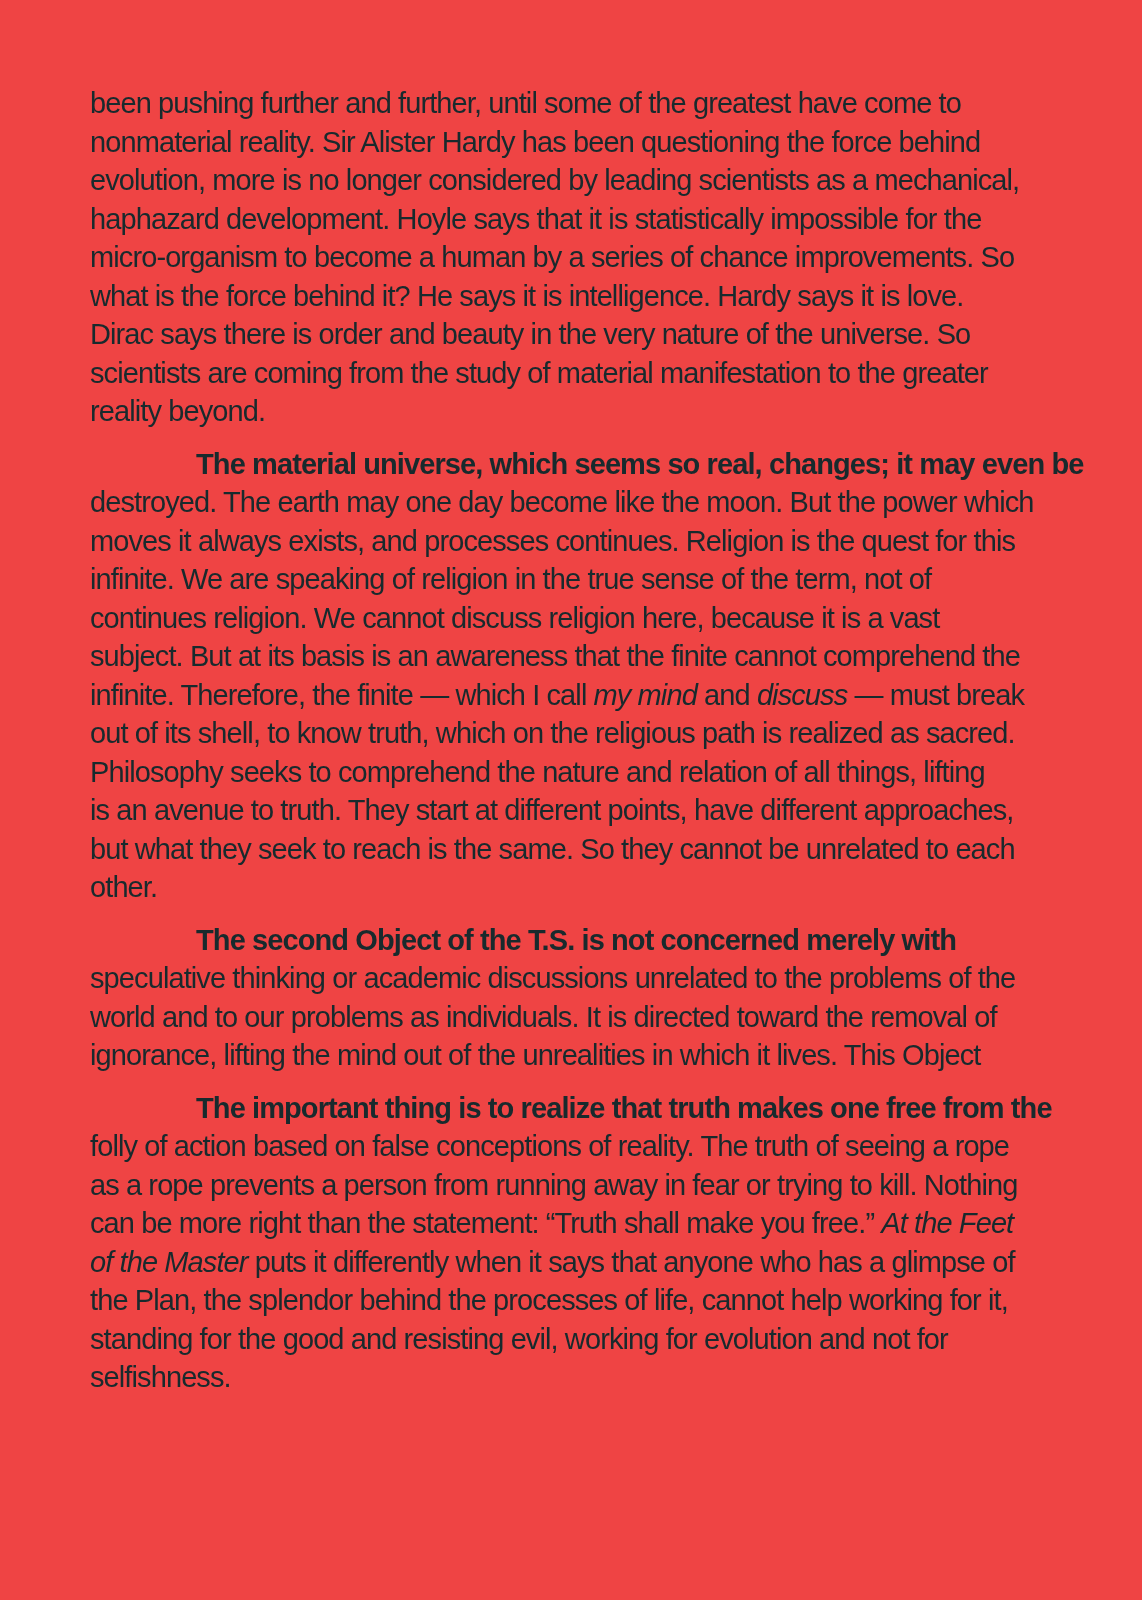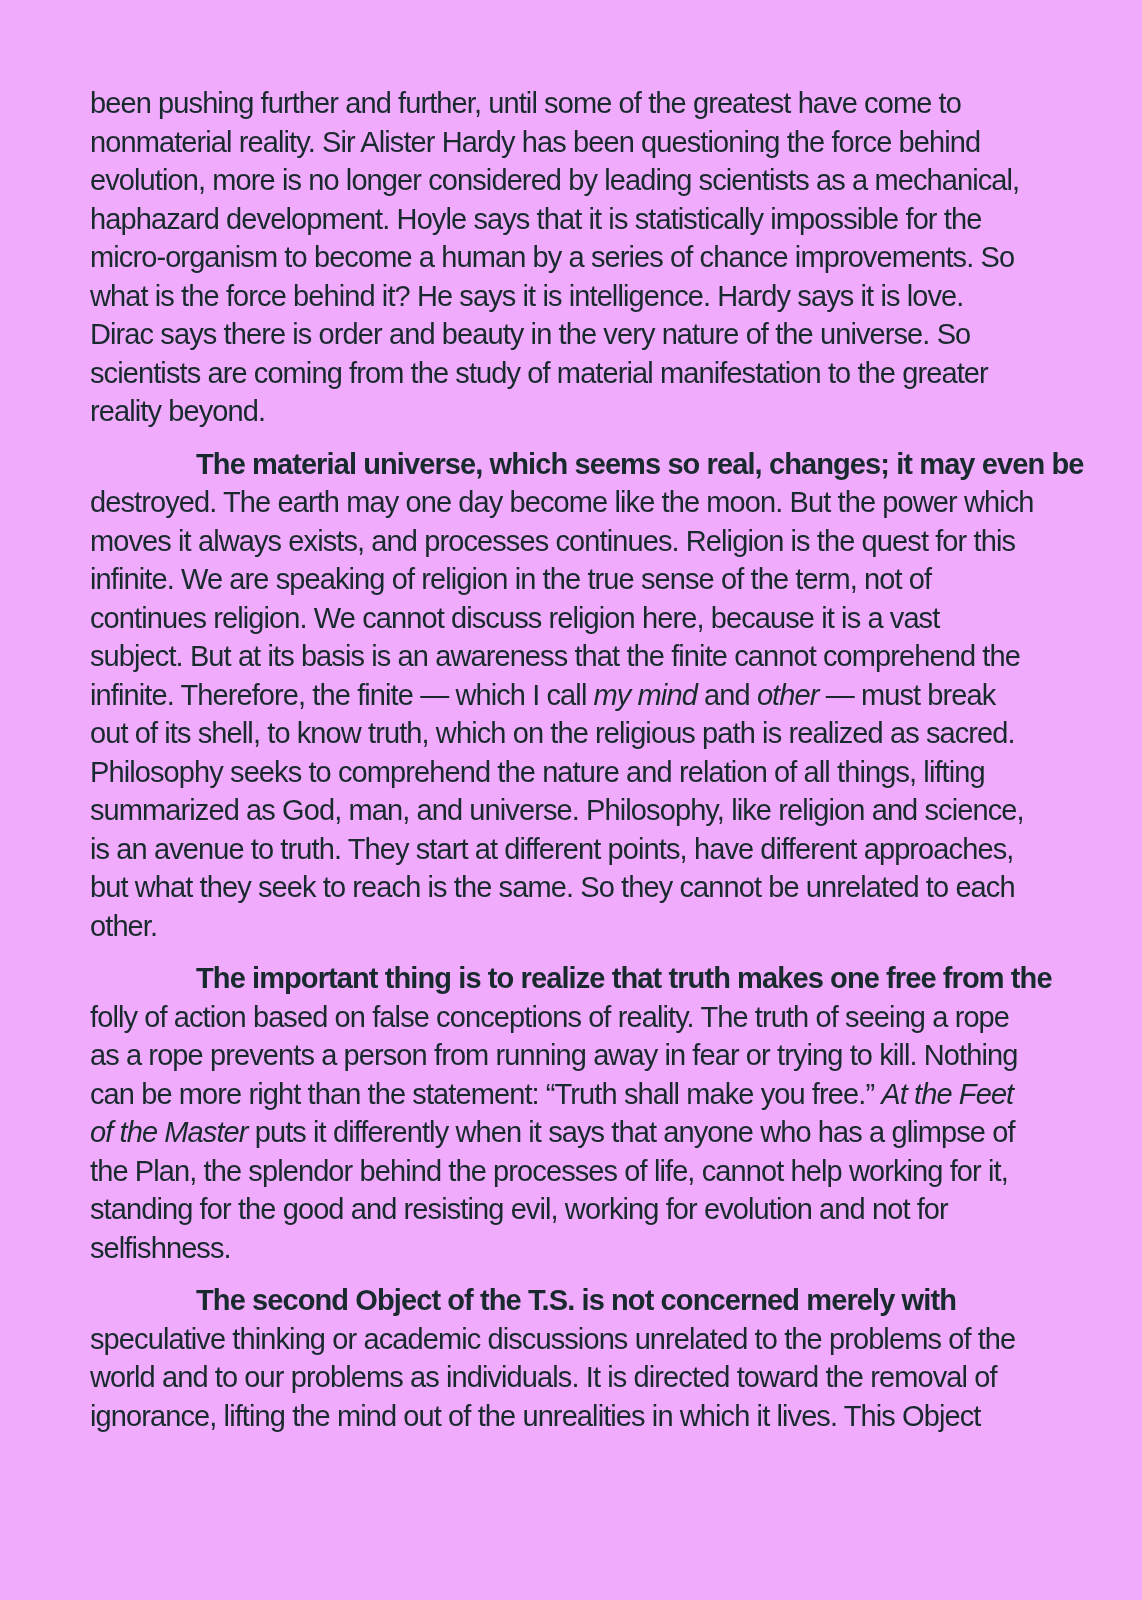--- a/index.html
+++ b/index.html
@@ -4,21 +4,21 @@
 <style>
   html, body {
     margin: 0;
     padding: 0;
     background: #ffffff;
   }
   .page {
     position: relative;
     width: 1142px;
     height: 1600px;
-    background: #f0abfc;
+    background: #ef4444;
     overflow: hidden;
   }
   .page-text {
     position: absolute;
     left: 90px;
     top: 84px;
     width: 985px;
     font-family: "Liberation Sans", sans-serif;
     font-size: 29px;
     line-height: 38.5px;
@@ -55,38 +55,37 @@
         <div class="line"><span class="run">scientists are coming from the study of material manifestation to the greater</span></div>
         <div class="line"><span class="run">reality beyond.</span></div>
       </div>
       <div class="paragraph indent">
         <div class="line"><span class="run">The material universe, which seems so real, changes; it may even be</span></div>
         <div class="line"><span class="run">destroyed. The earth may one day become like the moon. But the power which</span></div>
         <div class="line"><span class="run">moves it always exists, and processes continues. Religion is the quest for this</span></div>
         <div class="line"><span class="run">infinite. We are speaking of religion in the true sense of the term, not of</span></div>
         <div class="line"><span class="run">continues religion. We cannot discuss religion here, because it is a vast</span></div>
         <div class="line"><span class="run">subject. But at its basis is an awareness that the finite cannot comprehend the</span></div>
-        <div class="line"><span class="run">infinite. Therefore, the finite — which I call </span><span class="run italic">my mind</span><span class="run"> and </span><span class="run italic">other</span><span class="run"> — must break</span></div>
+        <div class="line"><span class="run">infinite. Therefore, the finite — which I call </span><span class="run italic">my mind</span><span class="run"> and </span><span class="run italic">discuss</span><span class="run"> — must break</span></div>
         <div class="line"><span class="run">out of its shell, to know truth, which on the religious path is realized as sacred.</span></div>
         <div class="line"><span class="run">Philosophy seeks to comprehend the nature and relation of all things, lifting</span></div>
-        <div class="line"><span class="run">summarized as God, man, and universe. Philosophy, like religion and science,</span></div>
         <div class="line"><span class="run">is an avenue to truth. They start at different points, have different approaches,</span></div>
         <div class="line"><span class="run">but what they seek to reach is the same. So they cannot be unrelated to each</span></div>
         <div class="line"><span class="run">other.</span></div>
+      </div>
+      <div class="paragraph indent">
+        <div class="line"><span class="run">The second Object of the T.S. is not concerned merely with</span></div>
+        <div class="line"><span class="run">speculative thinking or academic discussions unrelated to the problems of the</span></div>
+        <div class="line"><span class="run">world and to our problems as individuals. It is directed toward the removal of</span></div>
+        <div class="line"><span class="run">ignorance, lifting the mind out of the unrealities in which it lives. This Object</span></div>
       </div>
       <div class="paragraph indent">
         <div class="line"><span class="run">The important thing is to realize that truth makes one free from the</span></div>
         <div class="line"><span class="run">folly of action based on false conceptions of reality. The truth of seeing a rope</span></div>
         <div class="line"><span class="run">as a rope prevents a person from running away in fear or trying to kill. Nothing</span></div>
         <div class="line"><span class="run">can be more right than the statement: “Truth shall make you free.” </span><span class="run italic">At the Feet</span></div>
         <div class="line"><span class="run italic">of the Master</span><span class="run"> puts it differently when it says that anyone who has a glimpse of</span></div>
         <div class="line"><span class="run">the Plan, the splendor behind the processes of life, cannot help working for it,</span></div>
         <div class="line"><span class="run">standing for the good and resisting evil, working for evolution and not for</span></div>
         <div class="line"><span class="run">selfishness.</span></div>
       </div>
-      <div class="paragraph indent">
-        <div class="line"><span class="run">The second Object of the T.S. is not concerned merely with</span></div>
-        <div class="line"><span class="run">speculative thinking or academic discussions unrelated to the problems of the</span></div>
-        <div class="line"><span class="run">world and to our problems as individuals. It is directed toward the removal of</span></div>
-        <div class="line"><span class="run">ignorance, lifting the mind out of the unrealities in which it lives. This Object</span></div>
-      </div>
     </div>
 </div>
 
 </body></html>

